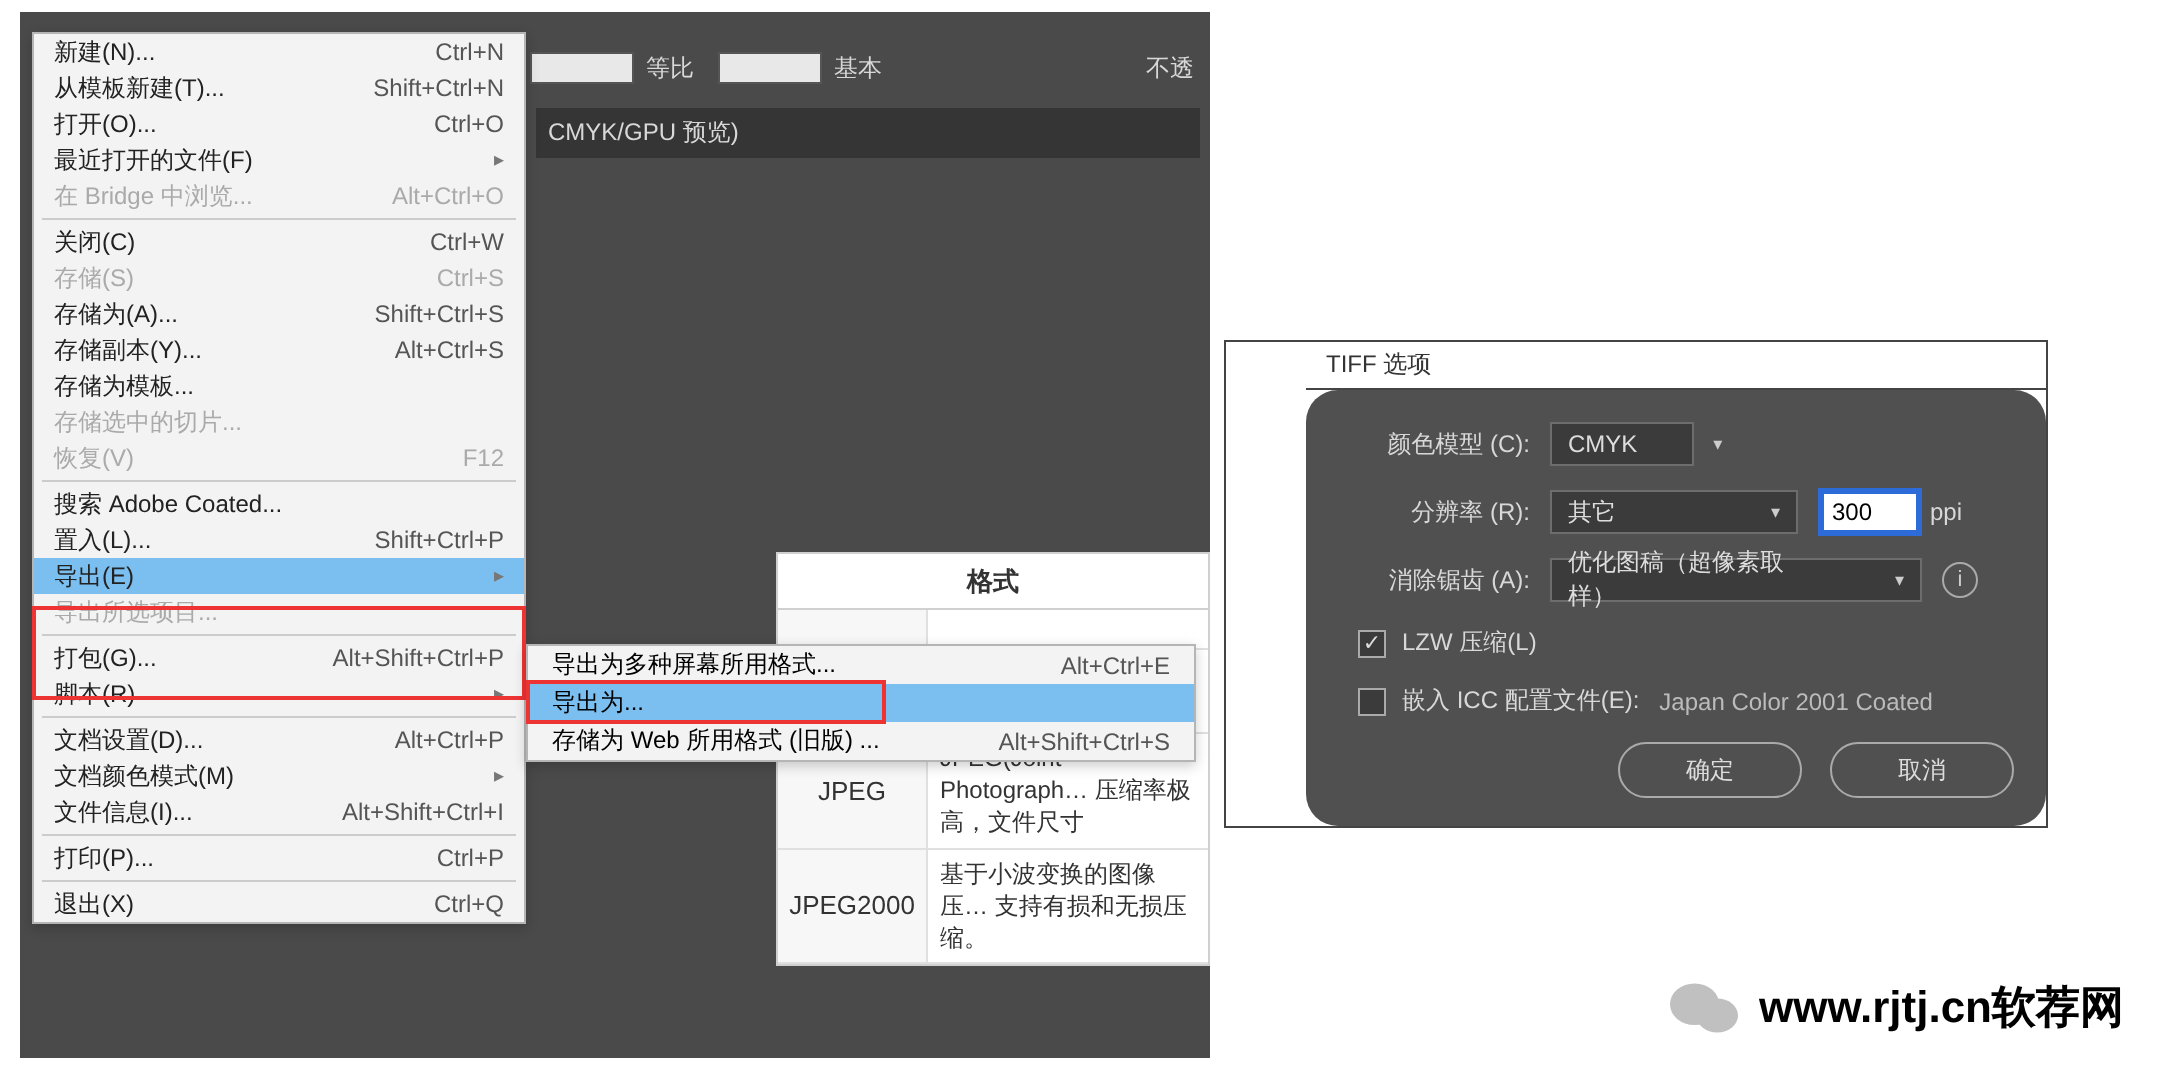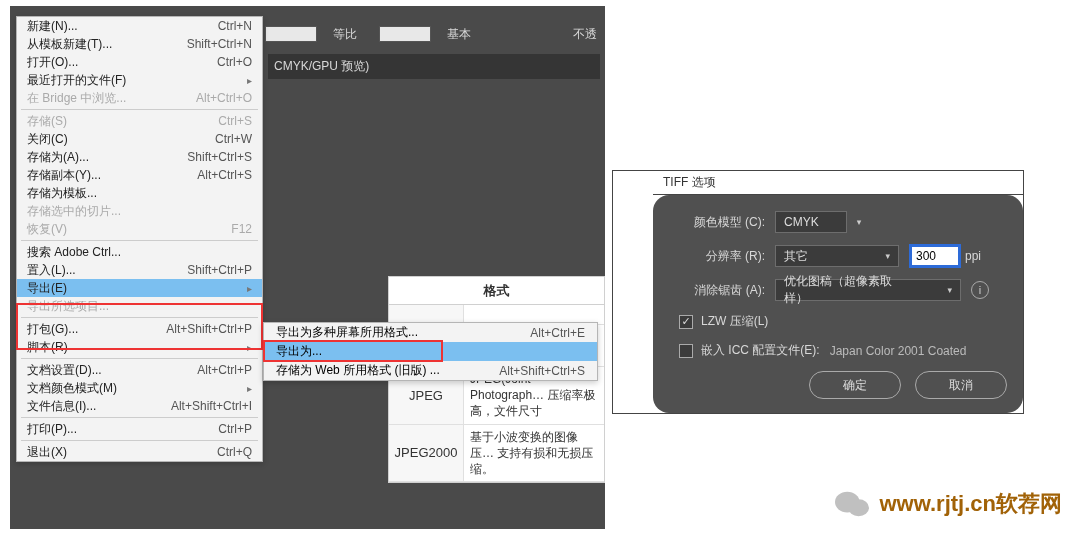--- a/index.html
+++ b/index.html
@@ -20,21 +20,21 @@
     width: 595px; height: 523px;
     background: #4a4a4a;
   }
   .toolbar-frag {
     position: absolute;
     left: 265px; top: 20px;
     width: 338px; height: 28px;
     background: #4a4a4a;
     display: flex; align-items: center;
     color: #d8d8d8;
-    gap: 16px;
+    gap: 6px;
   }
   .toolbar-frag .dd {
     width: 52px; height: 16px;
     background: #e8e8e8;
     border: 1px solid #555;
   }
   .toolbar-frag .lbl { font-size: 12px; margin-right: 6px; white-space: nowrap; }
   .toolbar-frag .rt { margin-left: auto; }
   .preview-tab {
     position: absolute;
@@ -158,21 +158,21 @@
     width:92px; height:28px; border:1px solid #aaa; border-radius:14px;
     display:flex; align-items:center; justify-content:center;
     color:#ddd; background:transparent;
   }
 
   
   .wm {
     position: absolute;
     right: 18px; bottom: 14px;
     display:flex; align-items:center; gap:10px;
-    color:#a16207; font-weight:700; font-size:22px;
+    color:#000000; font-weight:700; font-size:22px;
   }
   .wm svg { width:34px; height:30px; fill:#b9b9b9;}
   .wm .txt { position:relative; }
 
 </style>
 </head>
 <body>
 
 <div class="app-bg"></div>
 
@@ -202,29 +202,29 @@
     </div>
     <div class="item has-sub">
       <span class="lbl">最近打开的文件(F)</span>
       <span class="sc"></span>
     </div>
     <div class="item disabled">
       <span class="lbl">在 Bridge 中浏览...</span>
       <span class="sc">Alt+Ctrl+O</span>
     </div>
     <div class="sep"></div>
+    <div class="item">
+      <span class="lbl">关闭(C)</span>
+      <span class="sc">Ctrl+W</span>
+    </div>
     <div class="item disabled">
       <span class="lbl">存储(S)</span>
       <span class="sc">Ctrl+S</span>
     </div>
     <div class="item">
-      <span class="lbl">关闭(C)</span>
-      <span class="sc">Ctrl+W</span>
-    </div>
-    <div class="item">
       <span class="lbl">存储为(A)...</span>
       <span class="sc">Shift+Ctrl+S</span>
     </div>
     <div class="item">
       <span class="lbl">存储副本(Y)...</span>
       <span class="sc">Alt+Ctrl+S</span>
     </div>
     <div class="item">
       <span class="lbl">存储为模板...</span>
       <span class="sc"></span>
@@ -232,21 +232,21 @@
     <div class="item disabled">
       <span class="lbl">存储选中的切片...</span>
       <span class="sc"></span>
     </div>
     <div class="item disabled">
       <span class="lbl">恢复(V)</span>
       <span class="sc">F12</span>
     </div>
     <div class="sep"></div>
     <div class="item">
-      <span class="lbl">搜索 Adobe Ctrl...</span>
+      <span class="lbl">搜索 Adobe Coated...</span>
       <span class="sc"></span>
     </div>
     <div class="item">
       <span class="lbl">置入(L)...</span>
       <span class="sc">Shift+Ctrl+P</span>
     </div>
     <div class="item has-sub hl">
       <span class="lbl">导出(E)</span>
       <span class="sc"></span>
     </div>

